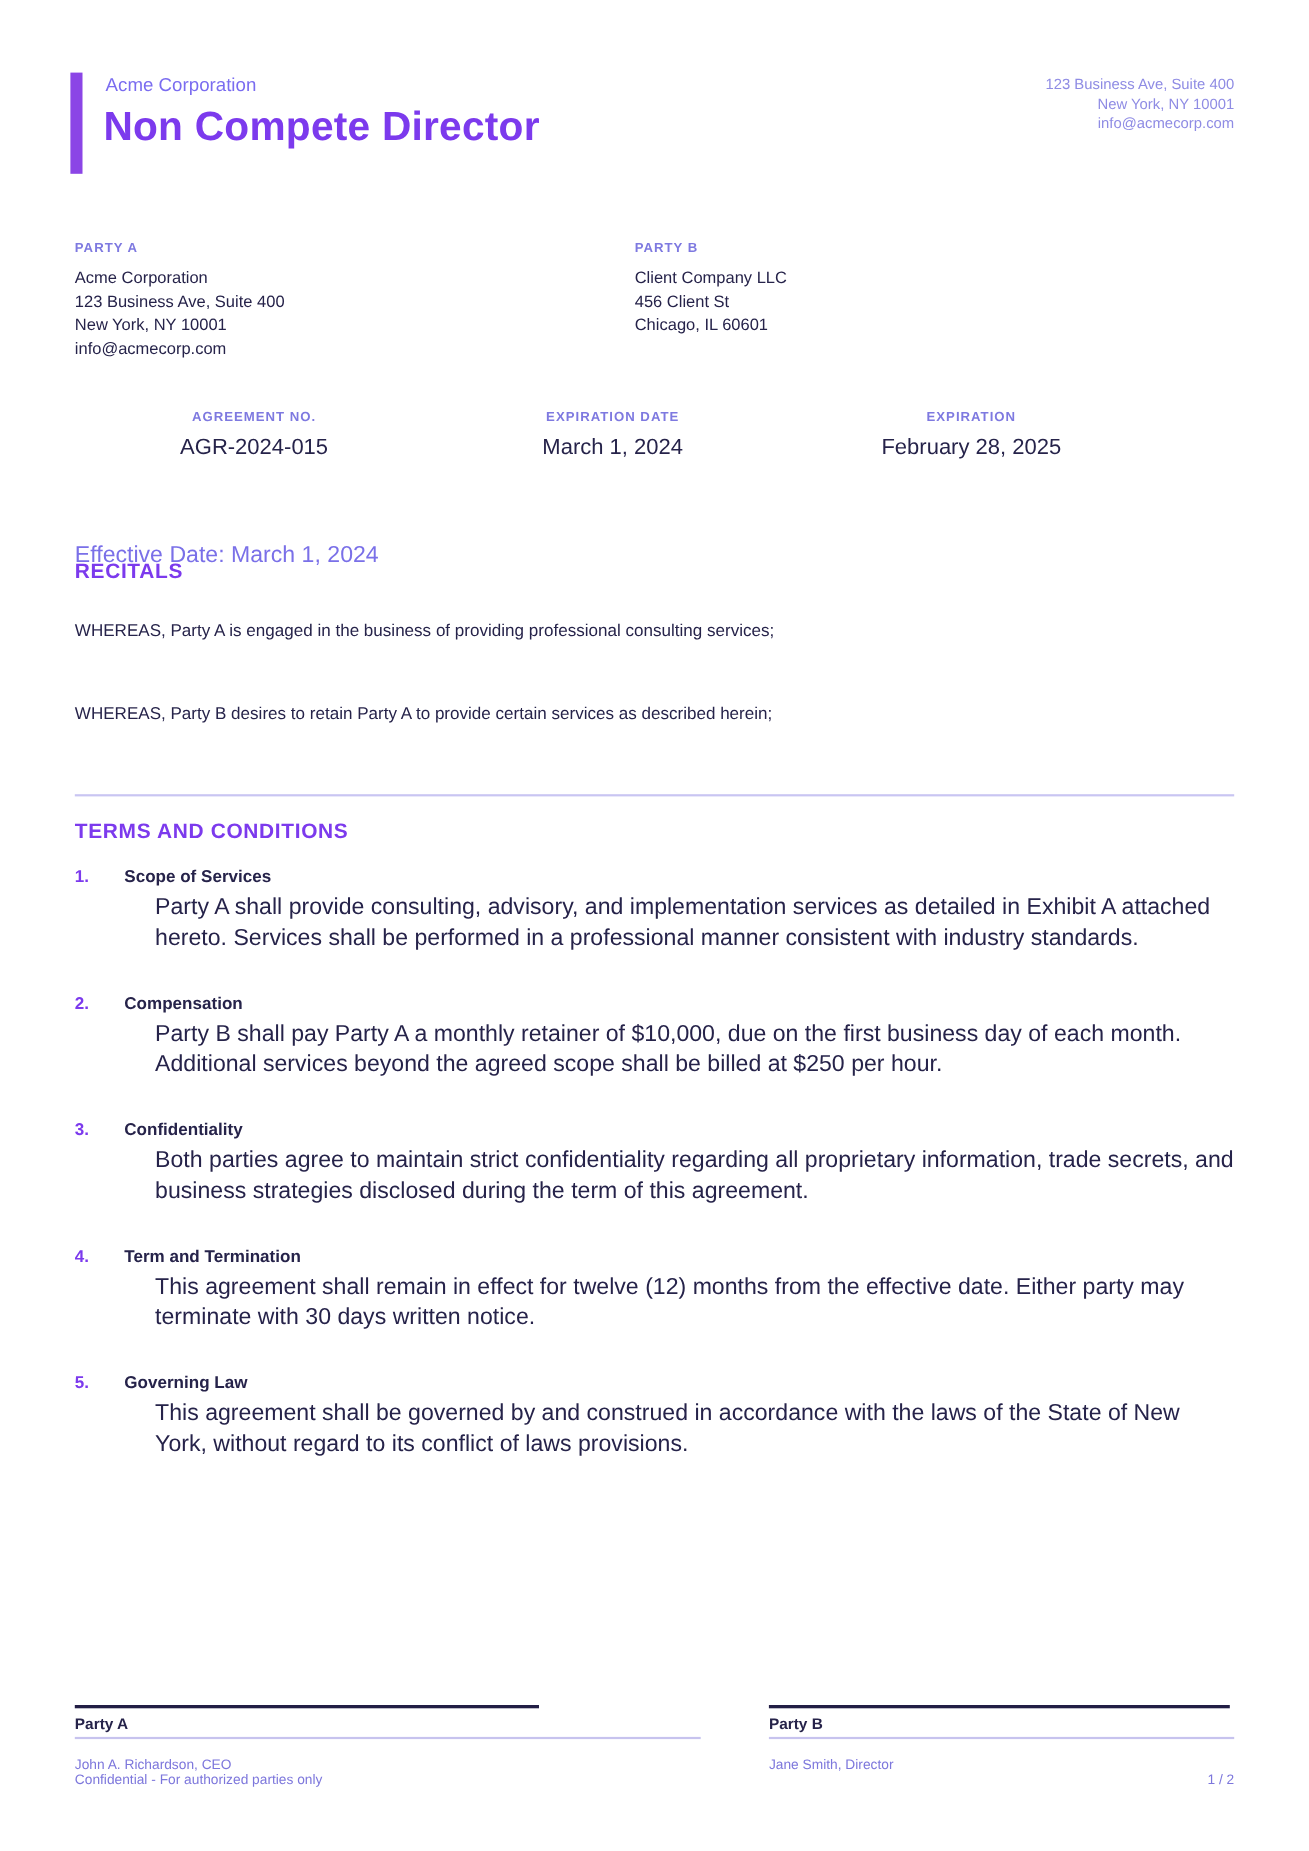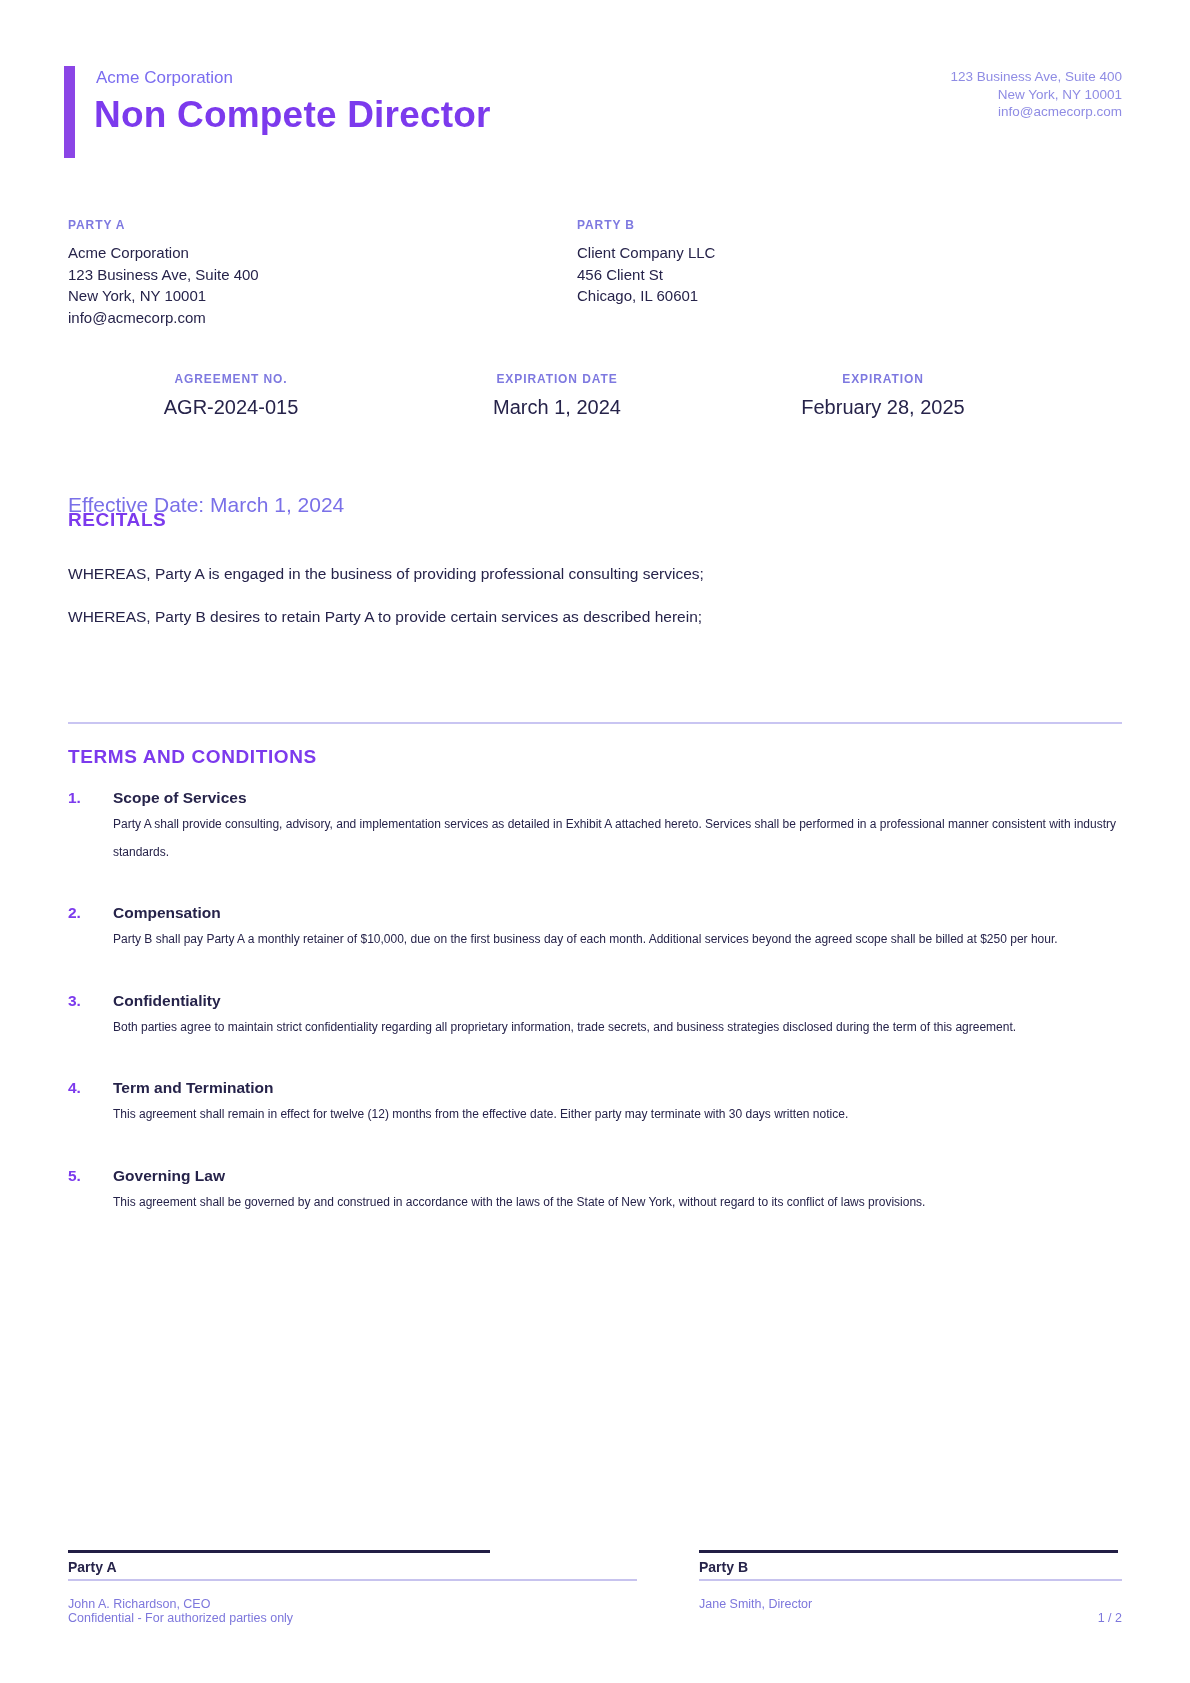--- a/index.html
+++ b/index.html
@@ -35,30 +35,30 @@
   .party-line{font-size:15px;line-height:21.5px;color:var(--dark);}
   
   .meta{position:absolute;left:68px;top:372px;display:flex;text-align:center;}
   .meta-col{width:326px;}
   .meta-value{font-size:20px;color:var(--dark);margin-top:2px;}
   
   .effective{position:absolute;left:68px;top:449px;font-size:21px;color:#7a70e8;margin-top:44px;}
   
   .recitals-head{position:absolute;left:68px;top:509px;font-size:19px;font-weight:bold;letter-spacing:.6px;color:var(--purple);}
   .para1{position:absolute;left:68px;top:565px;width:1054px;font-size:15.5px;color:var(--dark);}
-  .para2{position:absolute;left:68px;top:608px;width:1054px;font-size:15.5px;color:var(--dark);}
+  .para2{position:absolute;left:68px;top:641px;width:1054px;font-size:15.5px;color:var(--dark);}
   
   .divider{position:absolute;left:68px;top:722px;width:1054px;height:2px;background:var(--divider);}
   .terms-head{position:absolute;left:68px;top:746px;font-size:19px;font-weight:bold;letter-spacing:.6px;color:var(--purple);}
   .terms-list{position:absolute;left:68px;top:788px;width:1054px;}
   .term-item{display:flex;margin-bottom:37px;}
   .term-num{width:45px;flex:0 0 45px;font-size:15.5px;font-weight:bold;color:var(--purple);line-height:20px;}
   .term-content{flex:1;}
   .term-title{font-size:15.5px;font-weight:bold;color:var(--dark);line-height:20px;margin-bottom:3px;}
-  .term-body{font-size:12px;color:var(--dark);line-height:27.5px;}
+  .term-body{font-size:21px;color:var(--dark);line-height:27.5px;margin-left:28px;}
   
   .footer{position:absolute;left:68px;top:1550px;right:68px;height:70px;}
   .sig-block{position:absolute;top:0;}
   .sig-block.left{left:0;width:569px;}
   .sig-block.right{left:631px;width:423px;}
   .sig-dark{height:3px;background:var(--sigline);}
   .sig-block.left .sig-dark{width:422px;}
   .sig-block.right .sig-dark{width:419px;}
   .sig-label{font-size:14px;font-weight:bold;color:var(--dark);margin-top:6px;}
   .sig-light{height:2px;background:#c7c3ee;margin-top:4px;width:100%;}

